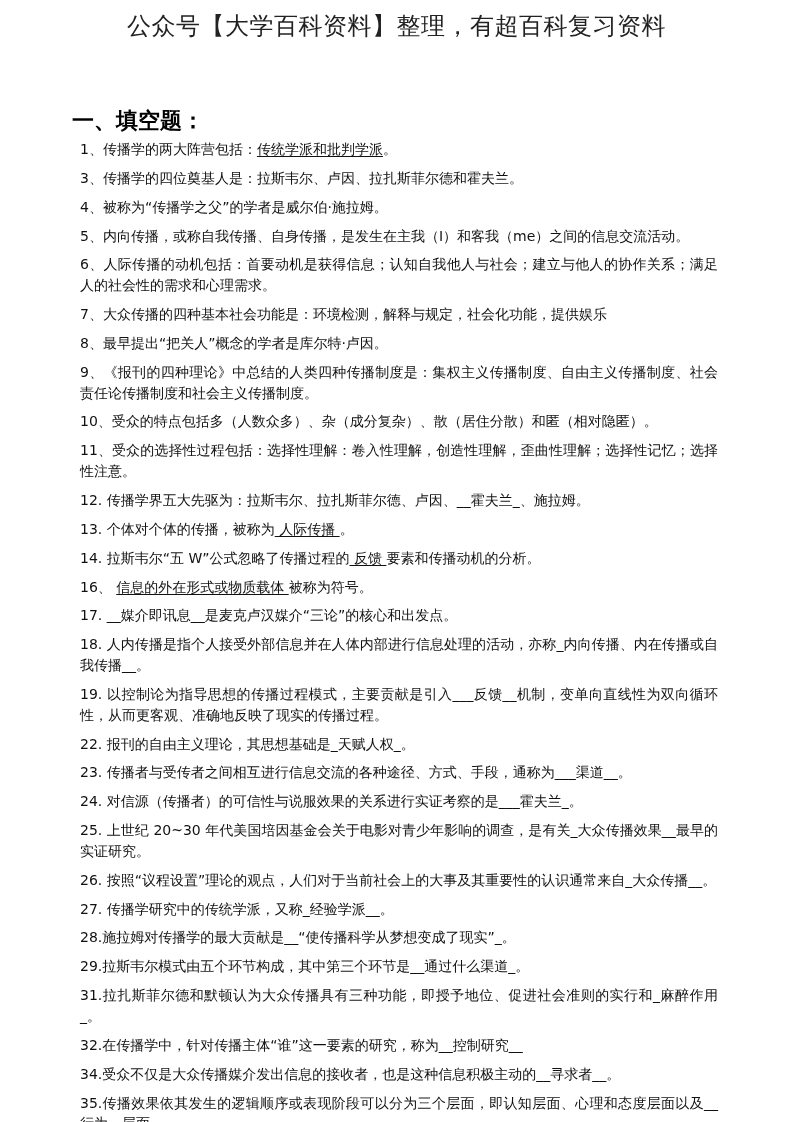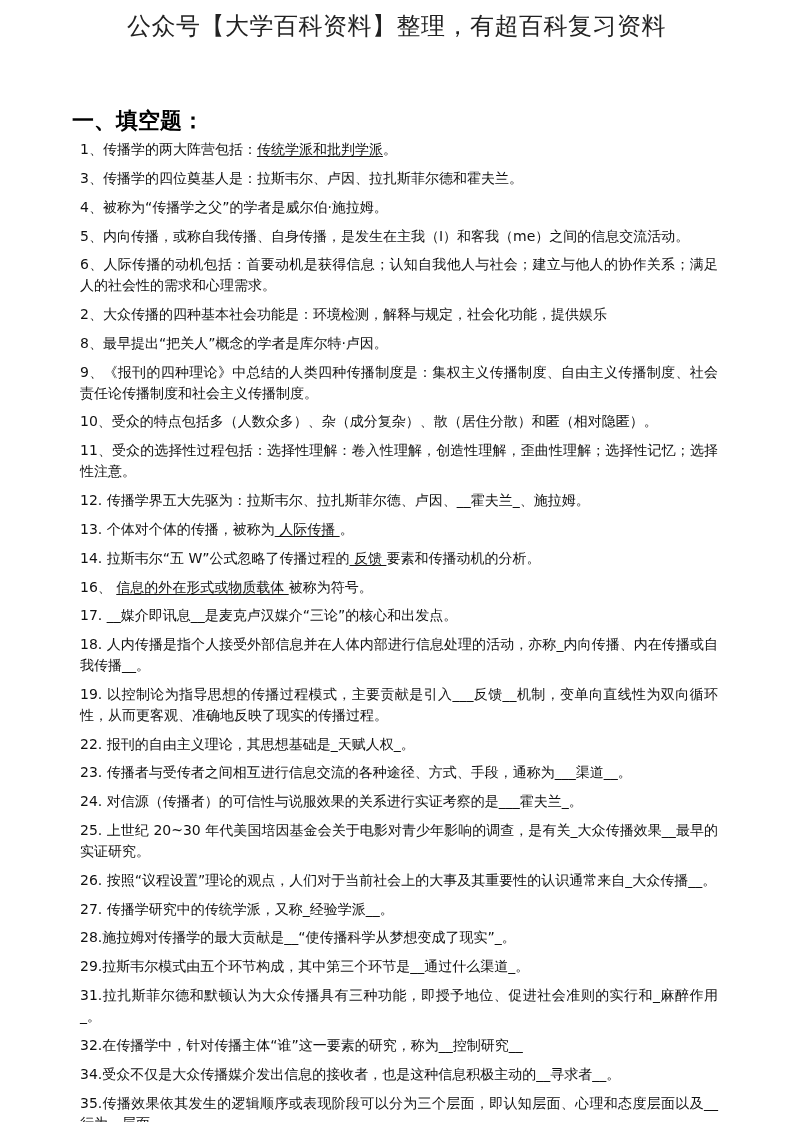--- a/index.html
+++ b/index.html
@@ -24,21 +24,21 @@
 
 <div class="header">公众号【大学百科资料】整理，有超百科复习资料</div>
 <div class="section-title">一、填空题：</div>
 
 <div class="content" id="content">
     <p class="item"><span>1、传播学的两大阵营包括：</span><span class="u">传统学派和批判学派</span><span>。</span></p>
     <p class="item"><span>3、传播学的四位奠基人是：拉斯韦尔、卢因、拉扎斯菲尔德和霍夫兰。</span><span class="u"></span><span></span></p>
     <p class="item"><span>4、被称为“传播学之父”的学者是威尔伯·施拉姆。</span><span class="u"></span><span></span></p>
     <p class="item"><span>5、内向传播，或称自我传播、自身传播，是发生在主我（I）和客我（me）之间的信息交流活动。</span><span class="u"></span><span></span></p>
     <p class="item"><span>6、人际传播的动机包括：首要动机是获得信息；认知自我他人与社会；建立与他人的协作关系；满足人的社会性的需求和心理需求。</span><span class="u"></span><span></span></p>
-    <p class="item"><span>2、大众传播的四种基本社会功能是：环境检测，解释与规定，社会化功能，提供娱乐</span><span class="u"></span><span></span></p>
+    <p class="item"><span>7、大众传播的四种基本社会功能是：环境检测，解释与规定，社会化功能，提供娱乐</span><span class="u"></span><span></span></p>
     <p class="item"><span>8、最早提出“把关人”概念的学者是库尔特·卢因。</span><span class="u"></span><span></span></p>
     <p class="item"><span>9、《报刊的四种理论》中总结的人类四种传播制度是：集权主义传播制度、自由主义传播制度、社会责任论传播制度和社会主义传播制度。</span><span class="u"></span><span></span></p>
     <p class="item"><span>10、受众的特点包括多（人数众多）、杂（成分复杂）、散（居住分散）和匿（相对隐匿）。</span><span class="u"></span><span></span></p>
     <p class="item"><span>11、受众的选择性过程包括：选择性理解：卷入性理解，创造性理解，歪曲性理解；选择性记忆；选择性注意。</span><span class="u"></span><span></span></p>
     <p class="item"><span>12. 传播学界五大先驱为：拉斯韦尔、拉扎斯菲尔德、卢因、__霍夫兰_、施拉姆。</span><span class="u"></span><span></span></p>
     <p class="item"><span>13. 个体对个体的传播，被称为</span><span class="u"> 人际传播 </span><span>。</span></p>
     <p class="item"><span>14. 拉斯韦尔“五 W”公式忽略了传播过程的</span><span class="u">  反馈  </span><span>要素和传播动机的分析。</span></p>
     <p class="item"><span>16、 </span><span class="u">信息的外在形式或物质载体 </span><span>被称为符号。</span></p>
     <p class="item"><span>17. __媒介即讯息__是麦克卢汉媒介“三论”的核心和出发点。</span><span class="u"></span><span></span></p>
     <p class="item"><span>18. 人内传播是指个人接受外部信息并在人体内部进行信息处理的活动，亦称_内向传播、内在传播或自我传播__。</span><span class="u"></span><span></span></p>

